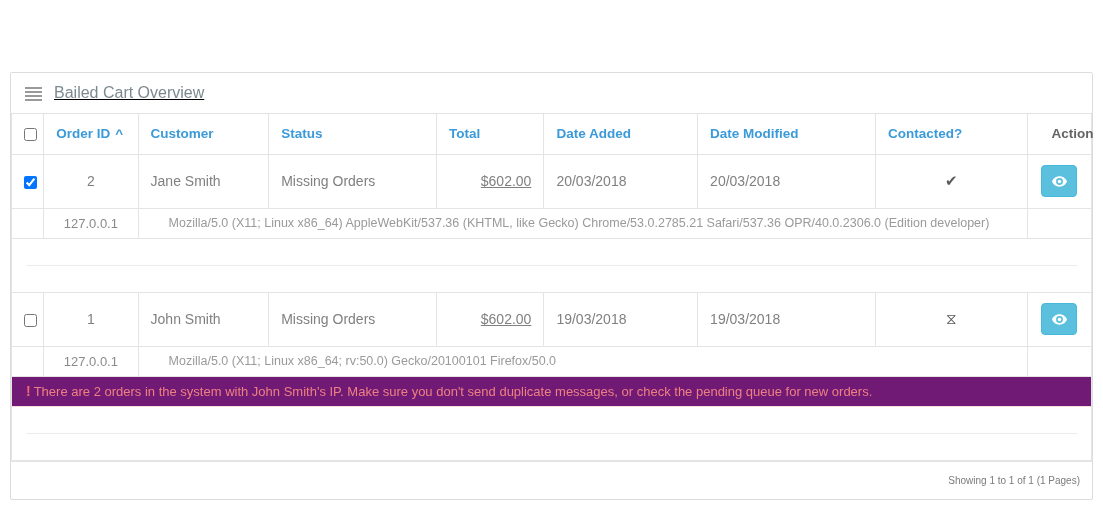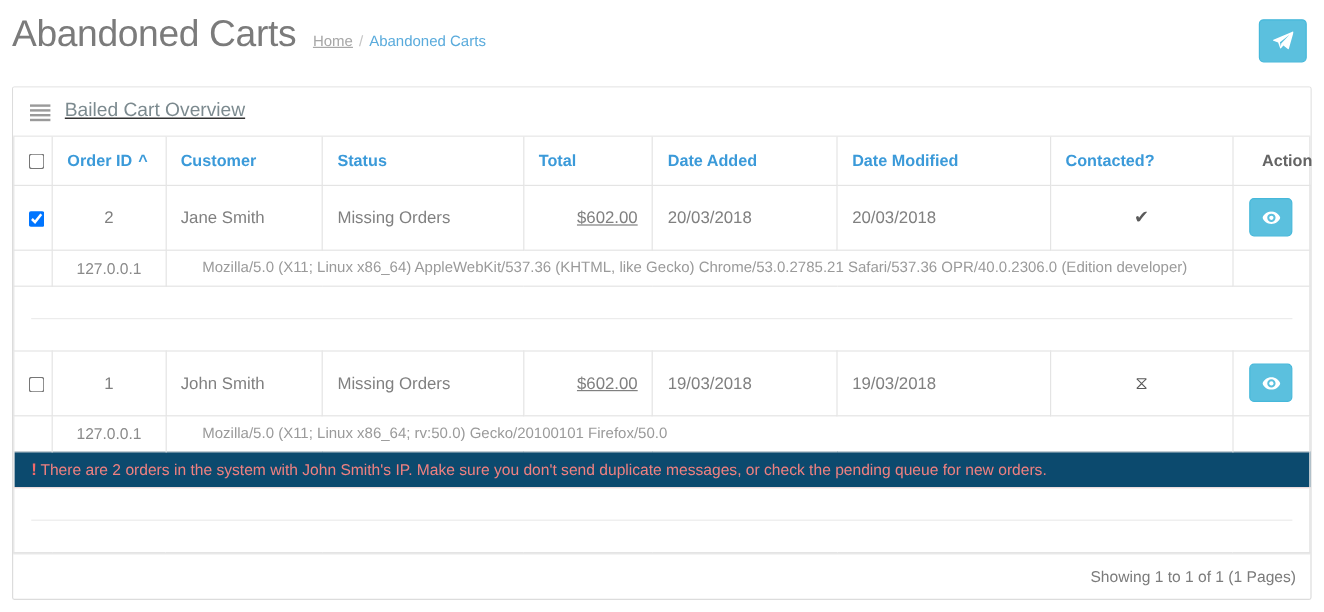--- a/index.html
+++ b/index.html
@@ -173,21 +173,21 @@
   }
   tr.spacer-row td .inner-rule {
     position: absolute;
     left: 14px; right: 14px;
     top: 50%;
     height: 1px;
     background: #ececec;
   }
 
   tr.alert-row td {
-    background: #0c4a6e;
+    background: #701a75;
     height: 30px;
     border-left: 1px solid #e4e4e4;
     border-right: 1px solid #e4e4e4;
     border-top: 1px solid #f2dedd;
     border-bottom: 1px solid #f2dedd;
     padding-left: 14px;
   }
   .alert-text {
     color: #ef8080;
     font-size: 13px;
@@ -202,46 +202,29 @@
   
   .panel-foot {
     height: 38px;
     display: flex;
     align-items: center;
     justify-content: flex-end;
     padding: 0 12px;
     border-top: 1px solid #e4e4e4;
   }
   .pager-text {
-    font-size: 13px;
+    font-size: 10px;
     color: #7b7b7b;
   }
 </style>
 </head>
 <body>
 
 <div class="page">
 
-  <div class="page-head">
-    <h1 class="page-title">Abandoned Carts</h1>
-
-    <div class="breadcrumb">
-      <a class="crumb-plain" href="#">Home</a><span class="crumb-sep">/</span><a class="crumb-link" href="#">Abandoned Carts</a>
-    </div>
-
-    <div class="head-spacer"></div>
-
-    <div class="send-button">
-      <span>
-        <svg width="18" height="18" viewBox="0 0 18 18" aria-hidden="true">
-          <path d="M17 1.4 1.2 8.1c-.5.2-.5.6 0 .8l3.9 1.5 1.6 4.6c.1.4.5.5.8.2l2-2.2 3.7 2.8c.4.3.8.1.9-.3L17.9 2c.1-.5-.4-.8-.9-.6zM6.6 10.3 14.6 4 7.7 11.3l-.3 2.6-.8-3.6z" fill="#ffffff"></path>
-        </svg>
-      </span>
-    </div>
-  </div>
 
   <div class="panel">
 
     <div class="panel-head">
       <span class="list-icon">
           <i></i>
           <i></i>
           <i></i>
           <i></i>
         </span>

